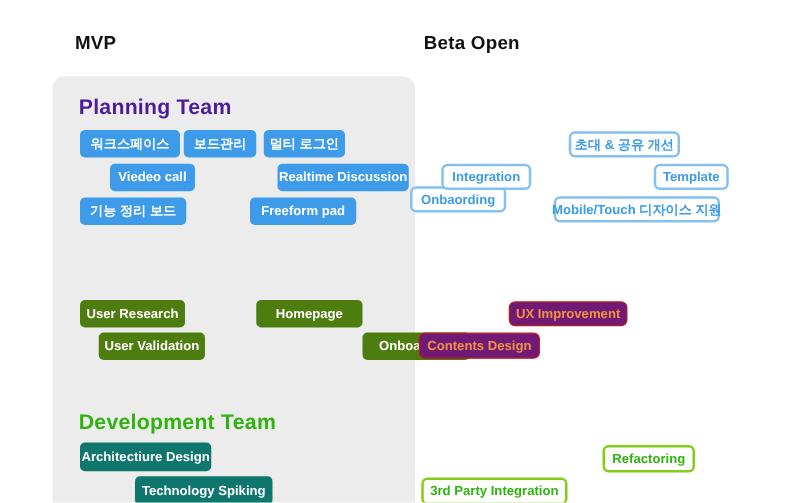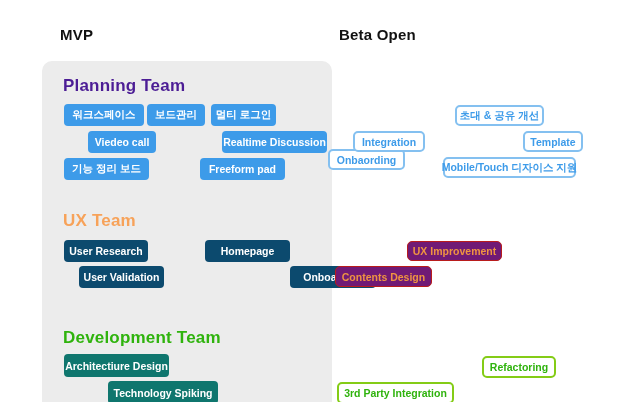--- a/index.html
+++ b/index.html
@@ -4,21 +4,21 @@
 <style>
   html,body{margin:0;padding:0;width:634px;height:402px;overflow:hidden;background:#ffffff;
     font-family:"Liberation Sans","DejaVu Sans",sans-serif;}
   .stage{position:relative;width:634px;height:402px;background:#fff;}
   .col-header{position:absolute;font-size:15px;font-weight:700;color:#111;letter-spacing:.2px;}
   .lane-panel{position:absolute;left:42px;top:61px;width:290px;height:370px;background:#ececec;border-radius:10px;}
   .team-title{position:absolute;font-size:17px;font-weight:700;letter-spacing:.2px;}
   .chip{position:absolute;box-sizing:border-box;display:flex;align-items:center;justify-content:center;
     font-size:10.5px;font-weight:700;border-radius:4px;white-space:nowrap;cursor:pointer;}
   .fill-blue{background:#3d9be9;color:#ffffff;}
-  .fill-orange{background:#0c4a6e;color:#ffffff;}
+  .fill-orange{background:#4d7c0f;color:#ffffff;}
   .fill-green{background:#0f766e;color:#ffffff;}
   .out-blue{background:#ffffff;border:2px solid #84c0f0;color:#3d9be9;border-radius:5px;}
   .out-orange{background:#701a75;border:1px solid #b91c1c;color:#ef9441;border-radius:5px;text-align:center;}
   .out-green{background:#ffffff;border:2px solid #84cc16;color:#2fb30d;border-radius:5px;}
   .t-blue{color:#4c1d95;}
   .t-orange{color:#f7a259;}
   .t-green{color:#2fb30d;}
 </style>
 </head>
 <body>
@@ -39,21 +39,20 @@
   <div class="chip fill-blue" style="left:222px;top:131px;width:105px;height:22px;">Realtime Discussion</div>
   <div class="chip fill-blue" style="left:64px;top:158px;width:85px;height:22px;">기능 정리 보드</div>
   <div class="chip fill-blue" style="left:200px;top:158px;width:85px;height:22px;">Freeform pad</div>
 
   <div class="chip out-blue" style="left:328px;top:105px;width:77px;height:21px;margin-top:44px;">Onbaording</div>
   <div class="chip out-blue" style="left:455px;top:105px;width:89px;height:21px;">초대 &amp; 공유 개선</div>
   <div class="chip out-blue" style="left:353px;top:131px;width:72px;height:21px;">Integration</div>
   <div class="chip out-blue" style="left:523px;top:131px;width:60px;height:21px;">Template</div>
   <div class="chip out-blue" style="left:443px;top:157px;width:133px;height:21px;">Mobile/Touch 디자이스 지원</div>
 
-  <div class="team-title t-orange" style="left:63px;top:211px;">UX Team</div>
 
   <div class="chip fill-orange" style="left:64px;top:240px;width:84px;height:22px;">User Research</div>
   <div class="chip fill-orange" style="left:205px;top:240px;width:85px;height:22px;">Homepage</div>
   <div class="chip fill-orange" style="left:79px;top:266px;width:85px;height:22px;">User Validation</div>
   <div class="chip fill-orange" style="left:244px;top:266px;width:86px;height:22px;margin-left:46px;">Onboarding</div>
 
   <div class="chip out-orange" style="left:407px;top:241px;width:95px;height:20px;">UX Improvement</div>
   <div class="chip out-orange" style="left:335px;top:266px;width:97px;height:21px;">Contents Design</div>
 
   <div class="team-title t-green" style="left:63px;top:328px;">Development Team</div>

